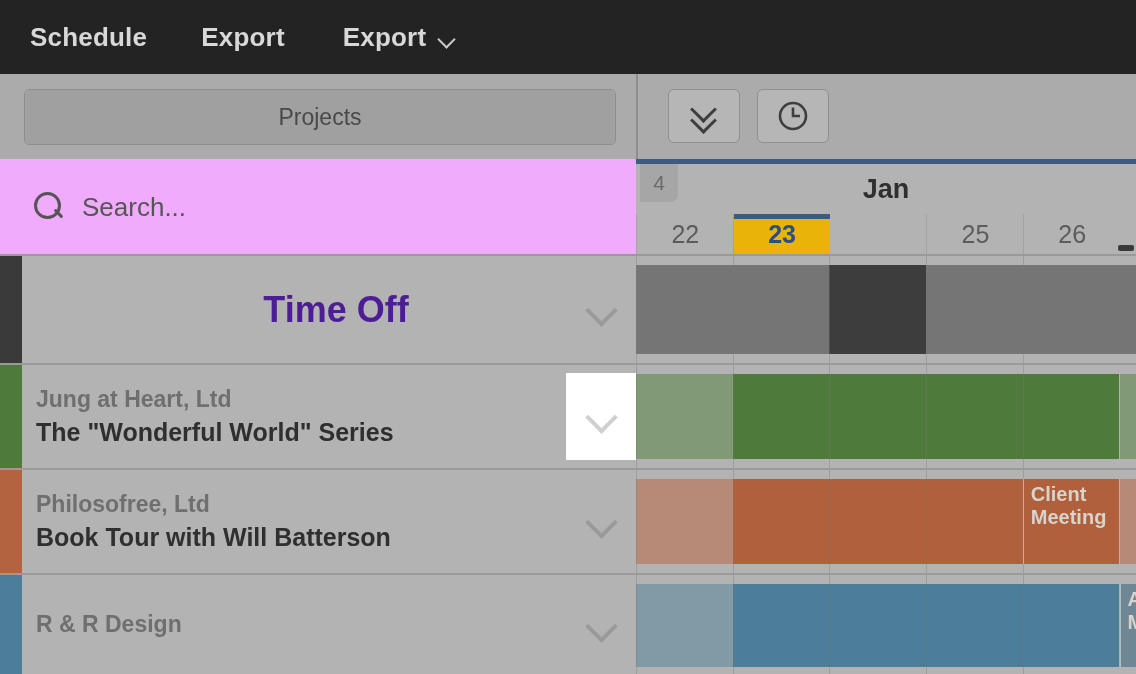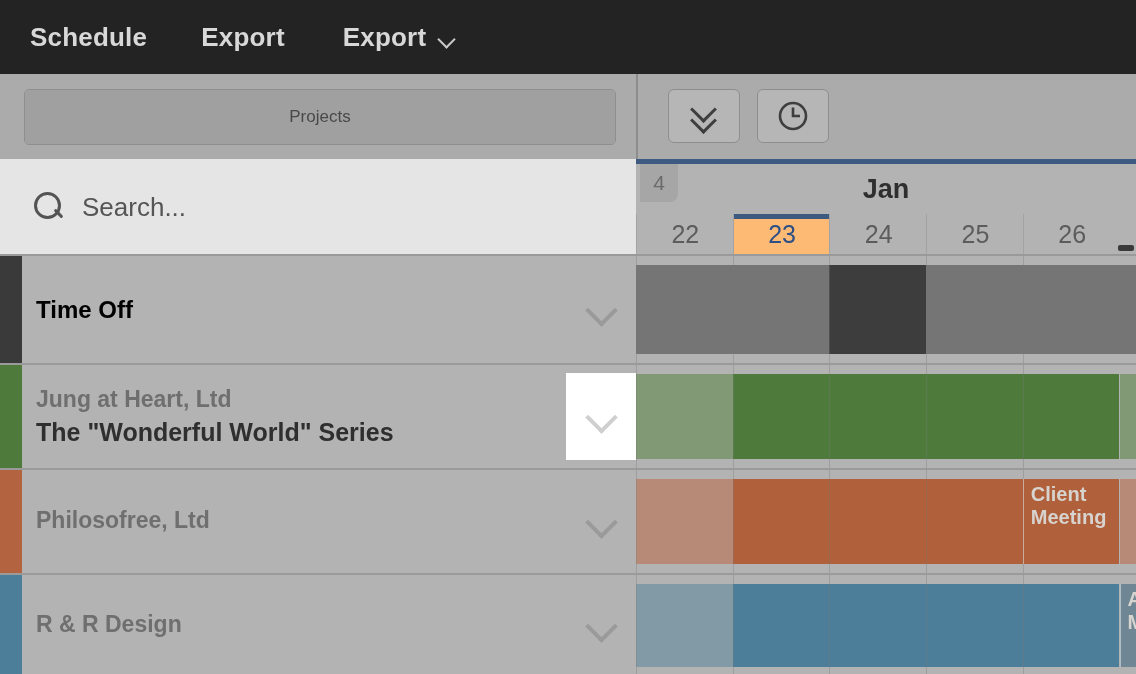--- a/index.html
+++ b/index.html
@@ -36,21 +36,21 @@
     position:absolute;left:0;top:74px;width:1136px;height:85px;
     background:#ababab;
   }
   .seg{
     position:absolute;left:24px;top:15px;width:590px;height:54px;
     border:1px solid #8e8e8e;border-radius:5px;display:flex;overflow:hidden;
     box-shadow:0 1px 0 rgba(255,255,255,.18) inset;
   }
   .seg-btn{
     flex:1;display:flex;align-items:center;justify-content:center;
-    font-size:17px;color:#4b4b4b;cursor:pointer;text-align:center;
+    font-size:23px;color:#4b4b4b;cursor:pointer;text-align:center;
   }
   .seg-btn.active{background:#a0a0a0;color:#494949;}
   .seg-btn.inactive{background:#b8b8b8;color:#4d4d4d;border-left:1px solid #8e8e8e;}
 
   .sb-divider{
     position:absolute;left:636px;top:74px;width:2px;height:85px;background:#8d8d8d;
   }
   .tool-btn{
     position:absolute;top:89px;width:70px;height:52px;
     background:#b6b6b6;border:1px solid #8e8e8e;border-radius:6px;
@@ -64,42 +64,42 @@
     border-right:3.5px solid #3e3e3e;border-bottom:3.5px solid #3e3e3e;
     transform:rotate(45deg);
   }
   .dblchev::before{top:-3px;}
   .dblchev::after{top:8px;}
 
   
   .leftpanel{position:absolute;left:0;top:159px;width:636px;height:515px;background:#b3b3b3;}
   .searchrow{
     position:absolute;left:0;top:159px;width:636px;height:96px;
-    background:#e5e5e5;border-bottom:1px solid #9a9a9a;
+    background:#f0abfc;border-bottom:1px solid #9a9a9a;
     display:flex;align-items:center;cursor:text;
   }
   .search-icon{margin-left:32px;width:34px;height:34px;position:relative;flex:0 0 auto;}
   .search-icon::before{
     content:"";position:absolute;left:2px;top:2px;width:21px;height:21px;
     border:3px solid #545454;border-radius:50%;
   }
   .search-icon::after{
     content:"";position:absolute;left:21px;top:22px;width:11px;height:3px;
     background:#545454;transform:rotate(45deg);border-radius:2px;
   }
   .search-ph{margin-left:16px;font-size:26px;color:#555;}
 
   
   .row{position:absolute;left:0;width:636px;background:#b3b3b3;}
   .row-stripe{position:absolute;left:0;top:0;width:22px;height:100%;}
   .row-sep{position:absolute;left:0;width:636px;height:2px;background:#9a9a9a;}
   .row-body{position:absolute;left:36px;top:0;right:0;height:100%;display:flex;flex-direction:column;justify-content:center;}
   .client{font-size:23px;color:#6f6f6f;line-height:1.25;margin-bottom:3px;font-weight:bold;}
   .pname{font-size:25px;color:#2f2f2f;font-weight:700;line-height:1.25;}
-  .title-only{font-size:24px;color:#000000;font-weight:700;}
+  .title-only{font-size:36px;color:#4c1d95;font-weight:700;text-align:center;}
   .chev-box{
     position:absolute;right:0;top:0;width:70px;height:100%;
     display:flex;align-items:center;justify-content:center;cursor:pointer;
   }
   .chev-box.highlight{background:#ffffff;top:8px;height:calc(100% - 16px);}
   .chev{width:34px;height:22px;position:relative;}
   .chev::before{
     content:"";position:absolute;left:6px;top:0px;width:19px;height:19px;
     border-right:4px solid #9a9a9a;border-bottom:4px solid #9a9a9a;
     transform:rotate(45deg);
@@ -118,21 +118,21 @@
   .month-label{
     position:absolute;left:0;top:0;width:500px;height:50px;
     display:flex;align-items:center;justify-content:center;
     font-size:27px;font-weight:700;color:#2f2f2f;
   }
   .days-row{position:absolute;left:0;top:55px;width:500px;height:41px;border-bottom:1px solid #9a9a9a;}
   .day{
     position:absolute;top:0;height:41px;display:flex;align-items:center;justify-content:center;
     font-size:25px;color:#5c5c5c;border-left:1px solid #a3a3a3;cursor:pointer;text-align:center;
   }
-  .day.today{background:#fdba74;color:#2c4f85;font-weight:400;}
+  .day.today{background:#eab308;color:#2c4f85;font-weight:700;}
   .day.today::before{content:"";position:absolute;left:0;top:0;right:0;height:5px;background:#3d5a80;}
   .scroll-nub{position:absolute;right:2px;top:86px;width:16px;height:6px;background:#3a3a3a;border-radius:2px;}
 
   .tl-rows{position:absolute;left:0;top:97px;width:500px;height:418px;}
   .tl-row{position:absolute;left:0;width:524px;}
   .tl-colgrid{position:absolute;left:0;top:0;width:500px;height:100%;}
   .tl-col{position:absolute;top:0;height:100%;border-left:1px solid rgba(120,120,120,.35);}
   .bar{position:absolute;top:9px;bottom:9px;}
   .bar-label{
     position:absolute;top:13px;font-size:20px;font-weight:700;color:#d7d3cf;
@@ -205,20 +205,21 @@
         </div>
         <div class="chev-box highlight">
           <span class="chev light"></span>
         </div>
       </div>
       <div class="row-sep" style="top: 468px;"></div>
       <div class="row" style="top: 470px; height: 103px;">
         <div class="row-stripe" style="background: rgb(179, 99, 64);"></div>
         <div class="row-body">
           <div class="client">Philosofree, Ltd</div>
+          <div class="pname">Book Tour with Will Batterson</div>
         </div>
         <div class="chev-box">
           <span class="chev"></span>
         </div>
       </div>
       <div class="row-sep" style="top: 573px;"></div>
       <div class="row" style="top: 575px; height: 101px;">
         <div class="row-stripe" style="background: rgb(77, 126, 153);"></div>
         <div class="row-body">
           <div class="client">R &amp; R Design</div>
@@ -238,23 +239,20 @@
         <span>4</span>
       </div>
     </div>
 
     <div class="days-row" id="dayhost">
         <div class="day" style="left: 0px; width: 96.7px;">
           <span>22</span>
         </div>
         <div class="day today" style="left: 96.7px; width: 96.7px;">
           <span>23</span>
-        </div>
-        <div class="day" style="left: 193.4px; width: 96.7px;">
-          <span>24</span>
         </div>
         <div class="day" style="left: 290.1px; width: 96.7px;">
           <span>25</span>
         </div>
         <div class="day" style="left: 386.8px; width: 96.7px;">
           <span>26</span>
         </div>
       </div>
     <div class="scroll-nub"></div>
 

